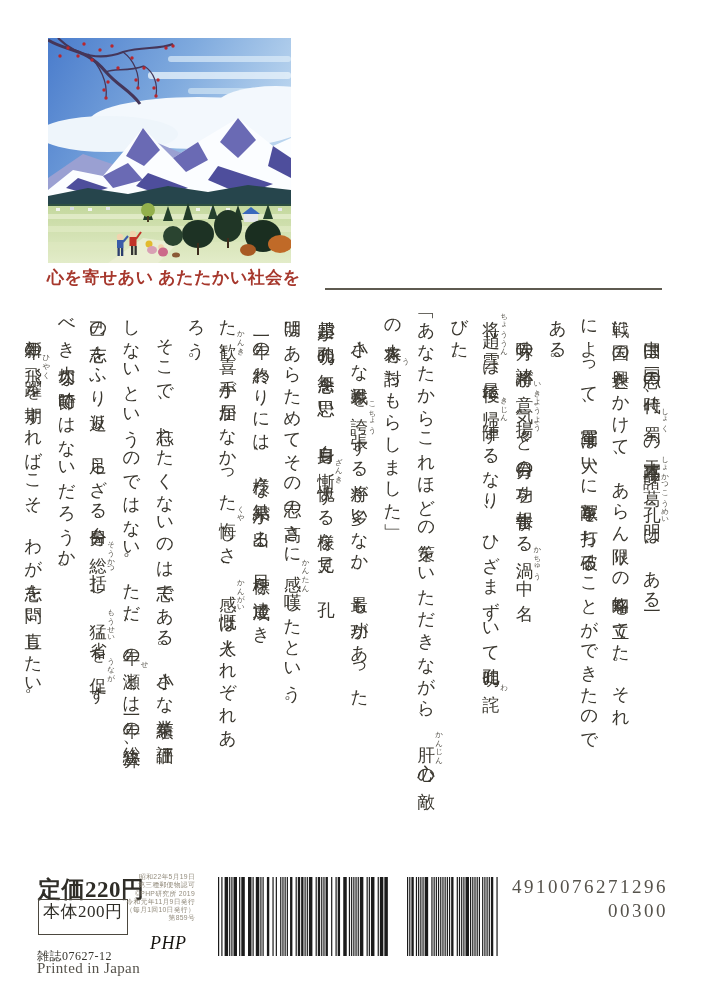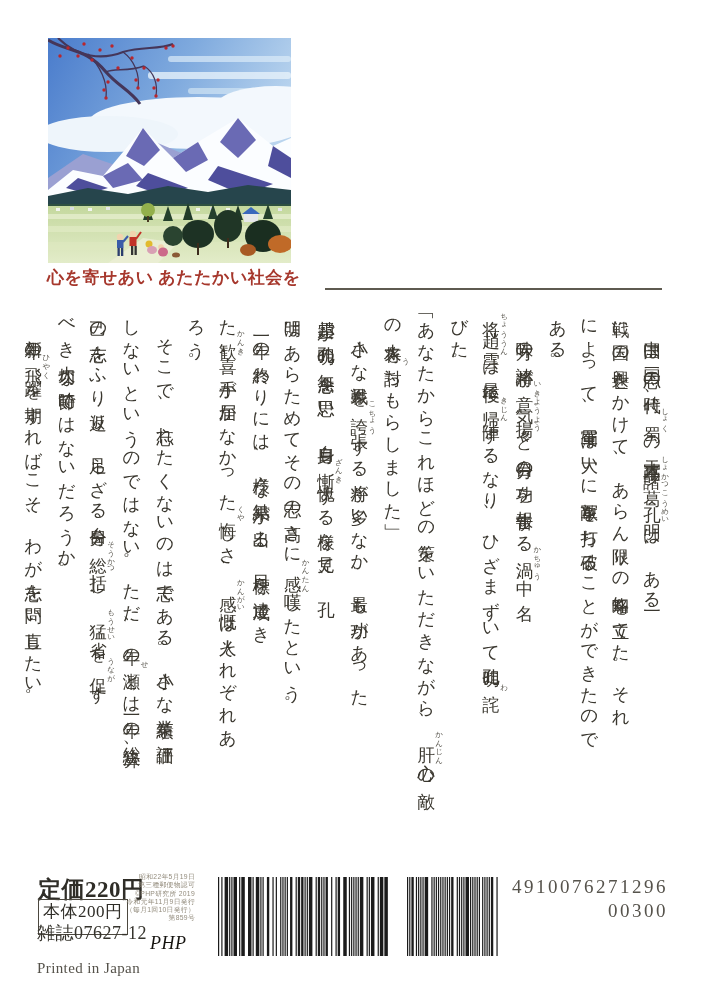--- a/index.html
+++ b/index.html
@@ -30,21 +30,21 @@
   .price-main{position:absolute;left:38px;top:874px;font-size:23px;font-weight:700;color:#2f2d27;letter-spacing:.5px;}
   .price-body{
     position:absolute;left:38px;top:899px;font-size:17px;color:#2f2d27;
     border:1.3px solid #4c483f;padding:0 4px 11px 4px;letter-spacing:.5px;
   }
   .small-print{
     position:absolute;left:110px;top:873px;width:85px;text-align:right;
     font-size:6.8px;line-height:8.3px;color:#948d7e;
     font-family:"Liberation Sans","DejaVu Sans",sans-serif;letter-spacing:.3px;
   }
-  .mag-code{position:absolute;left:37px;top:921px;font-size:18px;color:#35332c;letter-spacing:.5px;}
+  .mag-code{position:absolute;left:37px;top:948px;font-size:12px;color:#35332c;letter-spacing:.5px;}
   .printed{position:absolute;left:37px;top:960px;font-size:15px;color:#55524a;letter-spacing:.4px;}
   .php-logo{position:absolute;left:150px;top:933px;font-size:18px;font-weight:400;font-style:italic;color:#15130f;letter-spacing:.5px;}
   .barcode{position:absolute;left:218px;top:877px;width:281px;height:79px;display:block;}
   .bc-num1,.bc-num2{
     position:absolute;right:41px;text-align:right;color:#56534c;
     font-family:Liberation Serif, serif;
     font-size:19px;letter-spacing:2.5px;
   }
   .bc-num1{top:876px;}
   .bc-num2{top:900px;}

